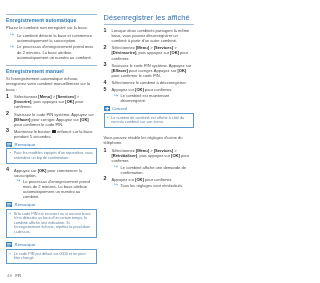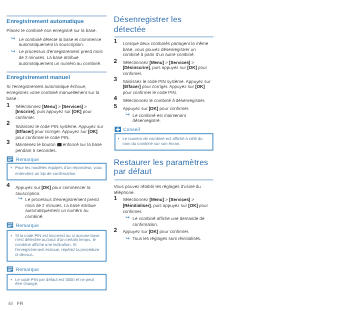--- a/index.html
+++ b/index.html
@@ -199,21 +199,21 @@
           <ul>
               <li><span class="dash">•</span>Le code PIN par défaut est 0000 et ne peut être changé.</li>
             </ul>
         </div>
       </div>
 
     </div>
 
     <div class="col">
 
-      <h1 class="h1">Désenregistrer les détectée</h1>
+      <h1 class="h1">Désenregistrer les affiché</h1>
 
       <ol class="steps">
           <li><span class="num">1</span>Lorsque deux combinés partagent la même base, vous pouvez désenregistrer un combiné à partir d'un autre combiné.</li>
           <li><span class="num">2</span>Sélectionnez <span class="bk">[Menu]</span> &gt; <span class="bk">[Services]</span> &gt; <span class="bk">[Désinscrire]</span>, puis appuyez sur <span class="bk">[OK]</span> pour confirmer.</li>
           <li><span class="num">3</span>Saisissez le code PIN système. Appuyez sur <span class="bk">[Effacer]</span> pour corriger. Appuyez sur <span class="bk">[OK]</span> pour confirmer le code PIN.</li>
           <li><span class="num">4</span>Sélectionnez le combiné à désenregistrer.</li>
           <li><span class="num">5</span>Appuyez sur <span class="bk">[OK]</span> pour confirmer.<ul class="arrows">
               <li><span class="ar">↪</span>Le combiné est maintenant désenregistré.</li>
             </ul></li>
         </ol>
@@ -229,21 +229,20 @@
         </div>
         <div class="box">
           <ul>
               <li><span class="dash">•</span>Le numéro de combiné est affiché à côté du nom du combiné sur son écran.</li>
             </ul>
         </div>
       </div>
 
       <div class="spacer"></div>
 
-      <h1 class="h1">Restaurer les paramètres par défaut</h1>
       <p class="p">Vous pouvez rétablir les réglages d'usine du téléphone.</p>
 
       <ol class="steps">
           <li><span class="num">1</span>Sélectionnez <span class="bk">[Menu]</span> &gt; <span class="bk">[Services]</span> &gt; <span class="bk">[Réinitialiser]</span>, puis appuyez sur <span class="bk">[OK]</span> pour confirmer.<ul class="arrows">
               <li><span class="ar">↪</span>Le combiné affiche une demande de confirmation.</li>
             </ul></li>
           <li><span class="num">2</span>Appuyez sur <span class="bk">[OK]</span> pour confirmer.<ul class="arrows">
               <li><span class="ar">↪</span>Tous les réglages sont réinitialisés.</li>
             </ul></li>
         </ol>

